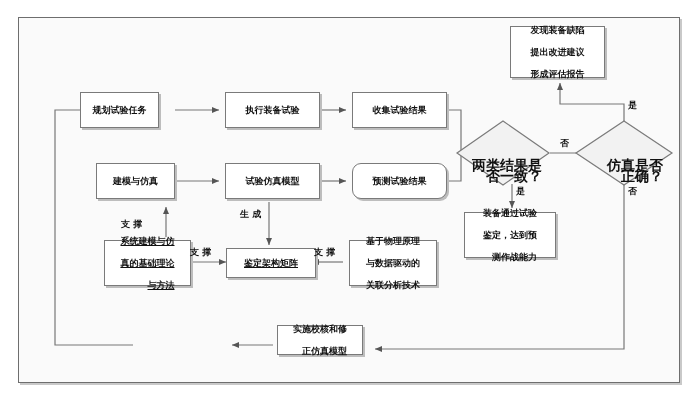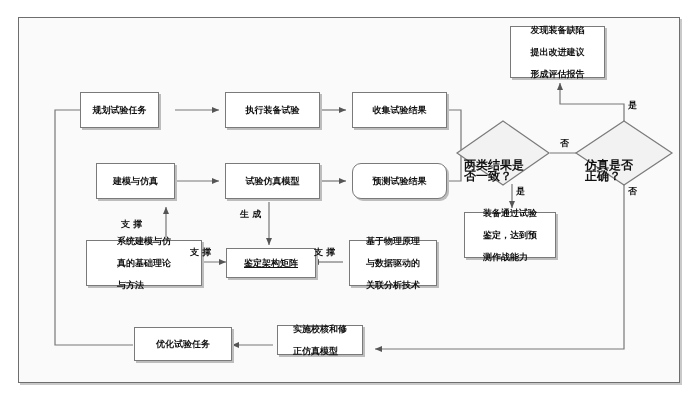--- a/index.html
+++ b/index.html
@@ -17,39 +17,39 @@
   }
 
   svg#wires{position:absolute;left:0;top:0;width:699px;height:402px;pointer-events:none;}
 
   .node{
     position:absolute;box-sizing:border-box;
     background:#ffffff;
     border:1px solid #7a7a7a;
     box-shadow:2px 2px 0 0 #bdbdbd;
     display:flex;align-items:center;justify-content:center;
-    text-align:left;
+    text-align:right;
     font-size:9px;line-height:11px;
     color:#111111;
     font-weight:bold;
     letter-spacing:0px;
     padding:1px 2px;
   }
   .node span{display:block;}
 
   .diamond{
     position:absolute;box-sizing:border-box;
     display:flex;align-items:center;justify-content:center;
   }
   .diamond .dshape{
     position:absolute;left:0;top:0;width:100%;height:100%;
   }
   .diamond .dlabel{
-    position:relative;z-index:2;text-align:left;
-    font-size:12px;line-height:11px;font-weight:bold;color:#111111;
+    position:relative;z-index:2;text-align:right;
+    font-size:14px;line-height:11px;font-weight:bold;color:#111111;
     width:78px;
     margin-top:36px;
   }
 
   .edgelabel{
     position:absolute;font-size:9px;line-height:10px;font-weight:bold;
     color:#111111;white-space:nowrap;
   }
 </style>
 </head>
@@ -116,21 +116,21 @@
   </div>
 
   <div class="node" style="left:225px;top:163px;width:95px;height:36px;">
     <span>试验仿真模型</span>
   </div>
 
   <div class="node" style="left:352px;top:163px;width:95px;height:36px;border-radius:9px;">
     <span>预测试验结果</span>
   </div>
 
-  <div class="node" style="left:86px;top:240px;width:116px;height:46px;">
+  <div class="node" style="left:104px;top:240px;width:87px;height:46px;text-decoration:underline;">
     <span>
       <span>系统建模与仿</span><br>
       <span>真的基础理论</span><br>
       <span>与方法</span>
     </span>
   </div>
 
   <div class="node" style="left:226px;top:248px;width:90px;height:30px;text-decoration:underline;">
     <span>鉴定架构矩阵</span>
   </div>
@@ -152,23 +152,20 @@
   </div>
 
   <div class="node" style="left:510px;top:26px;width:95px;height:52px;">
     <span>
       <span>发现装备缺陷</span><br>
       <span>提出改进建议</span><br>
       <span>形成评估报告</span>
     </span>
   </div>
 
-  <div class="node" style="left:134px;top:327px;width:98px;height:34px;">
-    <span>优化试验任务</span>
-  </div>
 
   <div class="node" style="left:277px;top:325px;width:86px;height:30px;">
     <span>
       <span>实施校核和修</span><br>
       <span>正仿真模型</span>
     </span>
   </div>
 
   <div class="diamond" style="left:455px;top:119px;width:96px;height:68px;">
     <svg class="dshape" viewBox="0 0 96 68" xmlns="http://www.w3.org/2000/svg">

